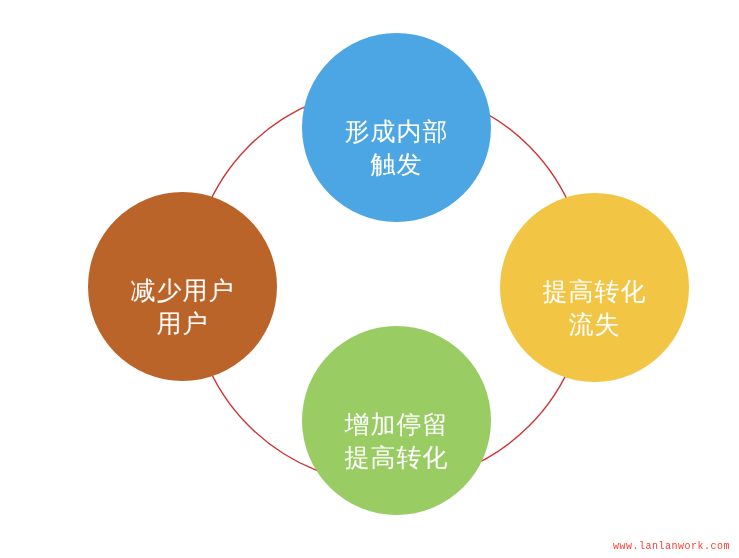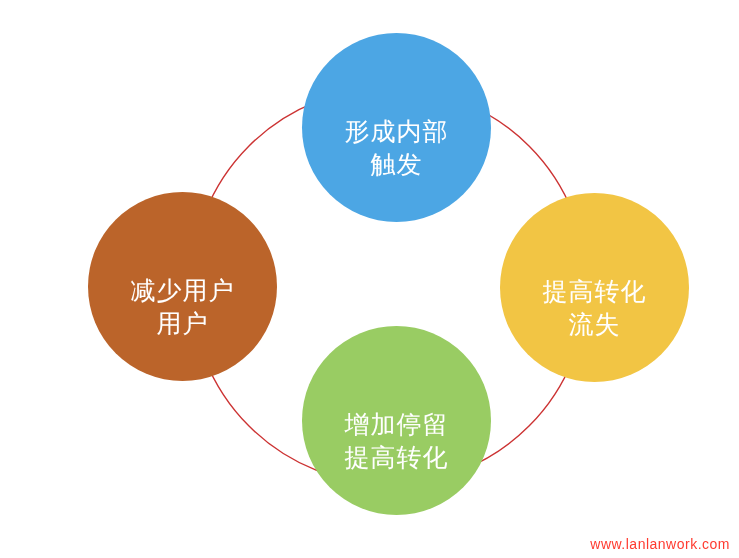--- a/index.html
+++ b/index.html
@@ -67,22 +67,22 @@
     left: 88px;
     top: 192px;
     width: 189px;
     height: 189px;
   }
   #watermark {
     position: absolute;
     right: 9px;
     bottom: 6px;
     color: #ff3b30;
-    font-family: Liberation Sans, sans-serif;
-    font-size: 14px;
+    font-family: Liberation Mono, monospace;
+    font-size: 10px;
     letter-spacing: 0.5px;
     white-space: nowrap;
   }
 </style>
 </head>
 <body>
 
 <div id="canvas">
 
   <svg id="arc-layer" viewBox="0 0 739 558" xmlns="http://www.w3.org/2000/svg">

